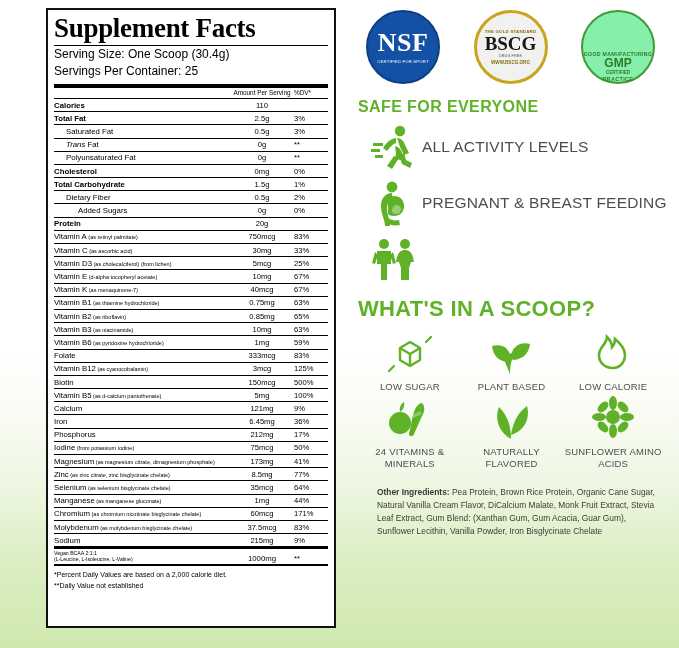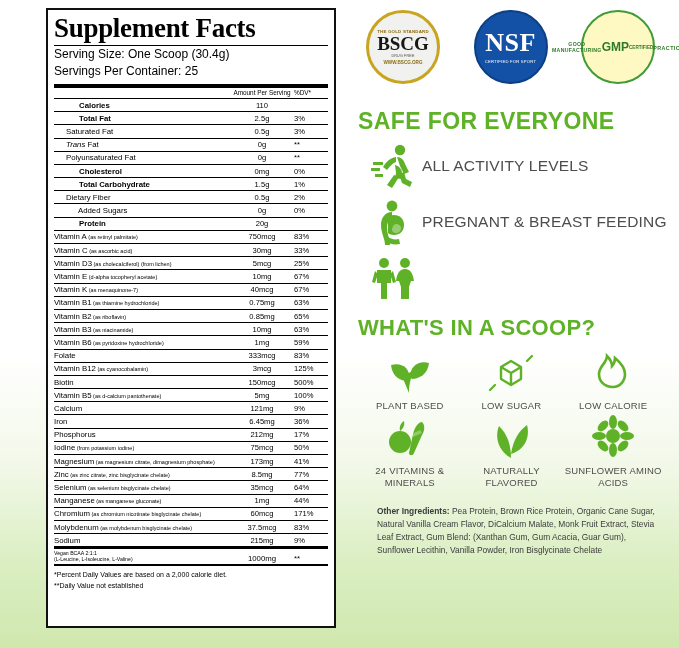--- a/index.html
+++ b/index.html
@@ -30,21 +30,21 @@
   .sf-sub { font-size: 12px; line-height: 1.45; color:#000; }
   .rule-thick { border-bottom: 4px solid #000; margin-top: 3px; }
   .rule-med { border-bottom: 2px solid #000; }
   .rule-thin { border-bottom: 0.8px solid #000; }
   table.sf { width:100%; border-collapse: collapse; font-size: 7.6px; color:#000; }
   table.sf td { padding: 1.6px 0; vertical-align: bottom; }
   .col-amt { width: 64px; text-align: center; }
   .col-dv { width: 34px; text-align: left; }
   .hdr td { font-size: 6.4px; padding-bottom: 1px; }
   .nm { font-size: 7.8px; }
-  .nm b { font-weight: bold; margin-left: 25px; }
+  .nm b { font-weight: bold; }
   .sub1 { padding-left: 12px !important; }
   .sub2 { padding-left: 24px !important; }
   .paren { font-size: 5.5px; }
   .rowline td { border-bottom: 0.7px solid #000; }
   .vegan { font-size: 5.2px; line-height:1.15; }
   .foot { font-size: 7px; line-height: 1.5; margin-top: 4px; }
 
   
   .right { width: 329px; padding: 8px 10px 6px 2px; position: relative; }
 
@@ -61,31 +61,31 @@
     width: 74px; height: 74px; border-radius: 50%;
     background: #f1f1ef; border: 3px solid #c8a420; color:#1a1a1a;
     display:flex; flex-direction:column; align-items:center; justify-content:center;
   }
   .bscg-circle .top { font-size: 4.4px; color:#8a6d12; font-weight:bold; letter-spacing:0.2px; }
   .bscg-circle .big { font-family:"Liberation Serif", serif; font-weight:bold; font-size: 19px; line-height:1.05; color:#161616; }
   .bscg-circle .mid { font-size: 3.6px; color:#444; letter-spacing:0.2px; }
   .bscg-circle .bot { font-size: 4.6px; color:#8a6d12; font-weight:bold; margin-top:2px; }
   .gmp-circle {
     width: 74px; height: 74px; border-radius: 50%;
-    background: #fef9c3; border: 2.5px solid #3f9b35; color:#2f7a28;
-    display:flex; flex-direction:row; align-items:center; justify-content:center; text-align:center;
+    background: #86efac; border: 2.5px solid #3f9b35; color:#2f7a28;
+    display:flex; flex-direction:column; align-items:center; justify-content:flex-end; text-align:center;
   }
   .gmp-circle .l1 { font-size: 5.2px; font-weight:bold; letter-spacing:0.3px; }
   .gmp-circle .l2 { font-size: 12px; font-weight:bold; line-height:1.05; }
   .gmp-circle .l3 { font-size: 4.6px; font-weight:bold; }
   .gmp-circle .l4 { font-size: 5.4px; font-weight:bold; letter-spacing:0.4px; margin-top:1px; }
 
   .head1 {
-    color:#5fb227; font-size: 23px; font-weight: bold; letter-spacing: 0.4px;
-    margin: 24px 0 6px 6px; font-family:"Liberation Sans", sans-serif;
+    color:#5fb227; font-size: 16px; font-weight: bold; letter-spacing: 0.4px;
+    margin: 14px 0 6px 6px; font-family:"Liberation Sans", sans-serif;
   }
   .head2 {
     color:#5fb227; font-size: 22px; font-weight: bold; letter-spacing: 0.3px;
     margin: 12px 0 8px 6px;
   }
   .feat { display:flex; align-items:center; margin: 6px 0 6px 14px; }
   .feat .ico { width: 56px; height: 50px; display:flex; align-items:center; justify-content:center; }
   .feat .txt { color:#4d4d4d; font-size: 15.5px; line-height:1.15; letter-spacing:0.2px; }
 
   .scoopgrid { display:grid; grid-template-columns: repeat(3, 1fr); gap: 2px 2px; margin: 4px 6px 0 8px; }
@@ -308,31 +308,31 @@
 
       <div class="foot">*Percent Daily Values are based on a 2,000 calorie diet.</div>
       <div class="foot" style="margin-top:0">**Daily Value not established</div>
     </div>
   </div>
 
   <div class="right">
 
     <div class="badges">
       <div class="badge">
+        <div class="nsf-circle">
+          <div class="big">NSF</div>
+          <div class="small">CERTIFIED FOR SPORT</div>
+        </div>
+      </div>
+      <div class="badge">
         <div class="bscg-circle">
           <div class="top">THE GOLD STANDARD</div>
           <div class="big">BSCG</div>
           <div class="mid">DRUG FREE</div>
           <div class="bot">WWW.BSCG.ORG</div>
-        </div>
-      </div>
-      <div class="badge">
-        <div class="nsf-circle">
-          <div class="big">NSF</div>
-          <div class="small">CERTIFIED FOR SPORT</div>
         </div>
       </div>
       <div class="badge">
         <div class="gmp-circle">
           <div class="l1">GOOD MANUFACTURING</div>
           <div class="l2">GMP</div>
           <div class="l3">CERTIFIED</div>
           <div class="l4">PRACTICE</div>
         </div>
       </div>
@@ -387,43 +387,43 @@
       </div>
     </div>
 
     <div class="head2">WHAT'S IN A SCOOP?</div>
 
     <div class="scoopgrid">
 
       <div class="scoopcell">
         <div class="ico">
           <svg width="56" height="44" viewBox="0 0 56 44">
+            <g fill="none" stroke="#5fb227" stroke-width="2.4" stroke-linejoin="round">
+              <path d="M18 16 l10-6 10 6 v12 l-10 6 -10-6 z"></path>
+              <path d="M18 16 l10 6 10-6 M28 22 v12"></path>
+            </g>
+            <g stroke="#5fb227" stroke-width="2.2" stroke-linecap="round">
+              <path d="M12 34 l-5 5 M44 10 l5-5"></path>
+            </g>
+          </svg>
+        </div>
+        <div class="cap">LOW SUGAR</div>
+      </div>
+
+      <div class="scoopcell">
+        <div class="ico">
+          <svg width="56" height="44" viewBox="0 0 56 44">
             <g fill="#5fb227">
               <path d="M27 42 c0-10 2-18 8-24 -5 1-11 5-13 12 z"></path>
               <path d="M25 30 C18 30 10 25 9 14 c10-3 18 2 19 13 z"></path>
               <path d="M30 28 C37 28 46 23 47 12 c-10-3-19 3-19 14 z"></path>
             </g>
           </svg>
         </div>
         <div class="cap">PLANT BASED</div>
-      </div>
-
-      <div class="scoopcell">
-        <div class="ico">
-          <svg width="56" height="44" viewBox="0 0 56 44">
-            <g fill="none" stroke="#5fb227" stroke-width="2.4" stroke-linejoin="round">
-              <path d="M18 16 l10-6 10 6 v12 l-10 6 -10-6 z"></path>
-              <path d="M18 16 l10 6 10-6 M28 22 v12"></path>
-            </g>
-            <g stroke="#5fb227" stroke-width="2.2" stroke-linecap="round">
-              <path d="M12 34 l-5 5 M44 10 l5-5"></path>
-            </g>
-          </svg>
-        </div>
-        <div class="cap">LOW SUGAR</div>
       </div>
 
       <div class="scoopcell">
         <div class="ico">
           <svg width="56" height="44" viewBox="0 0 56 44">
             <g fill="none" stroke="#5fb227" stroke-width="2.6" stroke-linecap="round">
               <path d="M28 36 C19 36 14 30 14 23 c0-8 8-11 8-18 3 3 5 6 5 10 2-2 3-5 3-8 6 5 10 10 10 16 0 7-5 13-12 13 z"></path>
             </g>
           </svg>
         </div>

